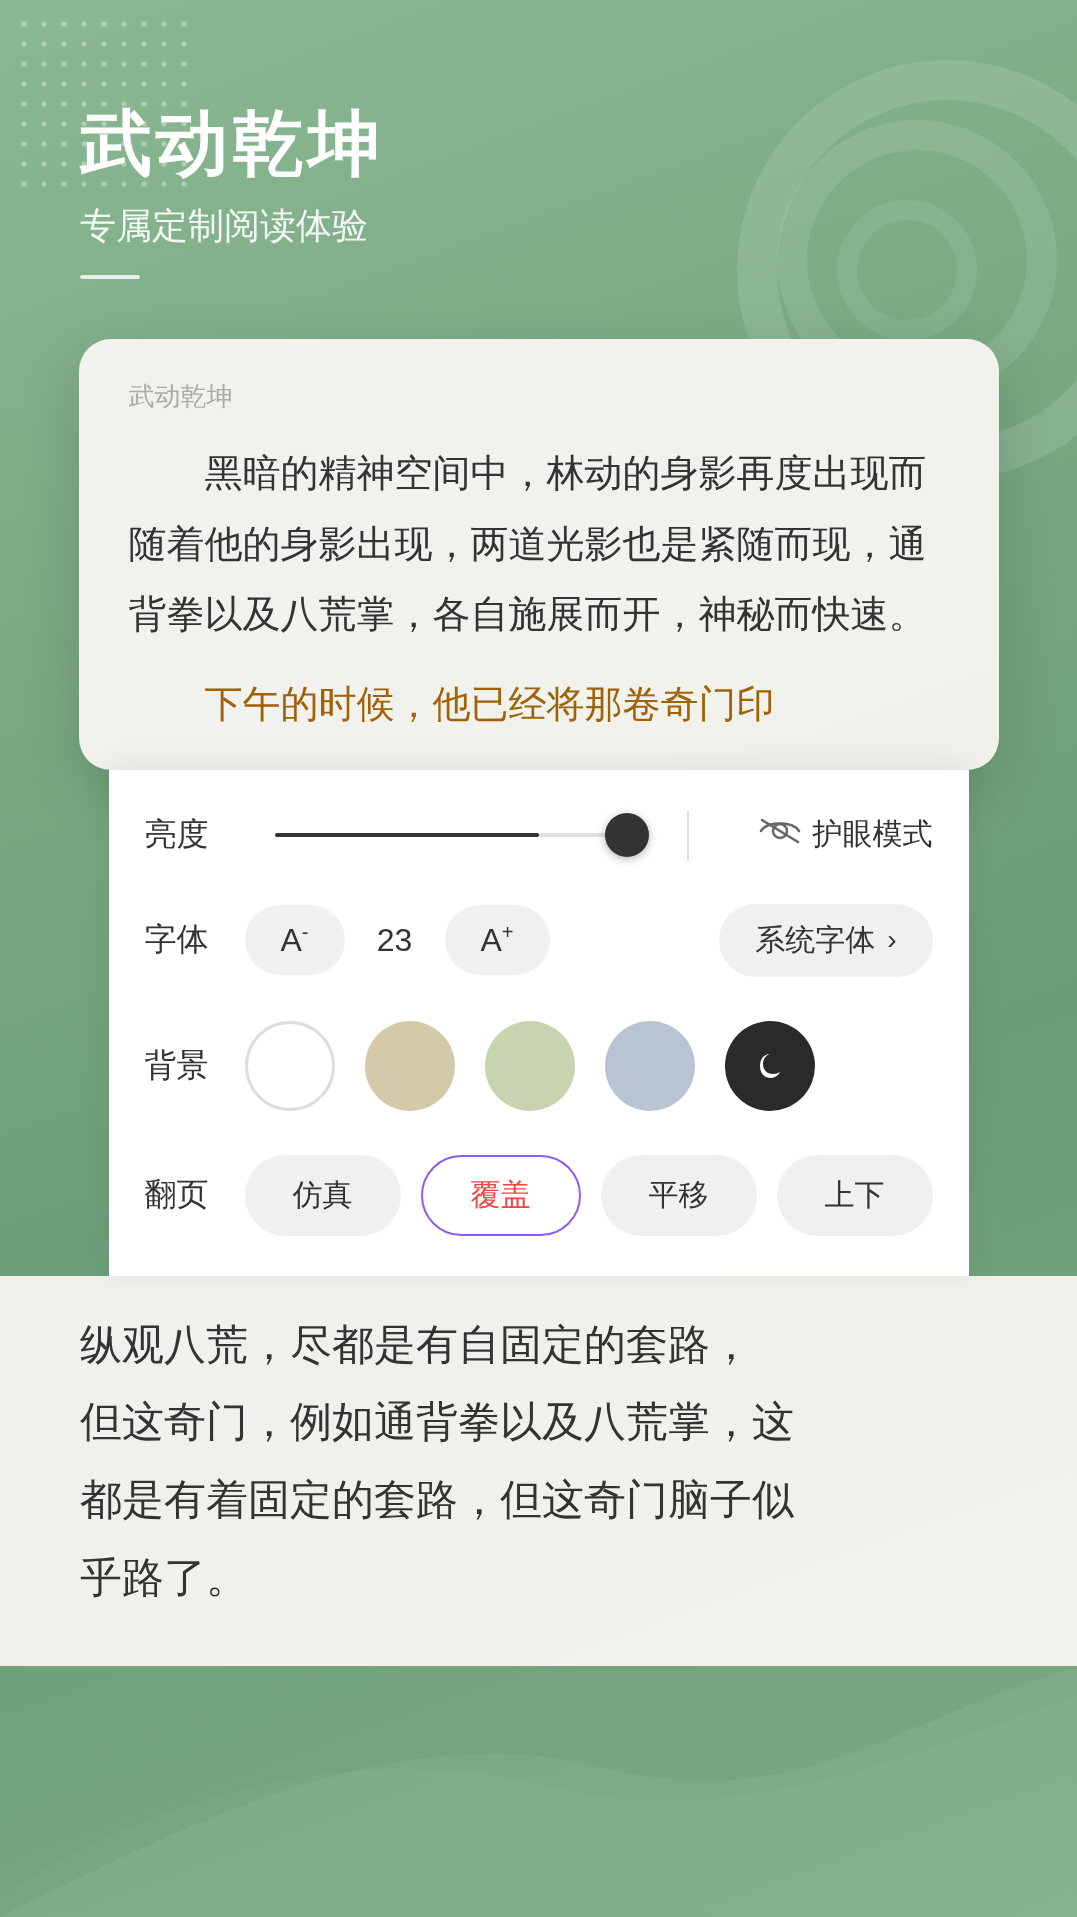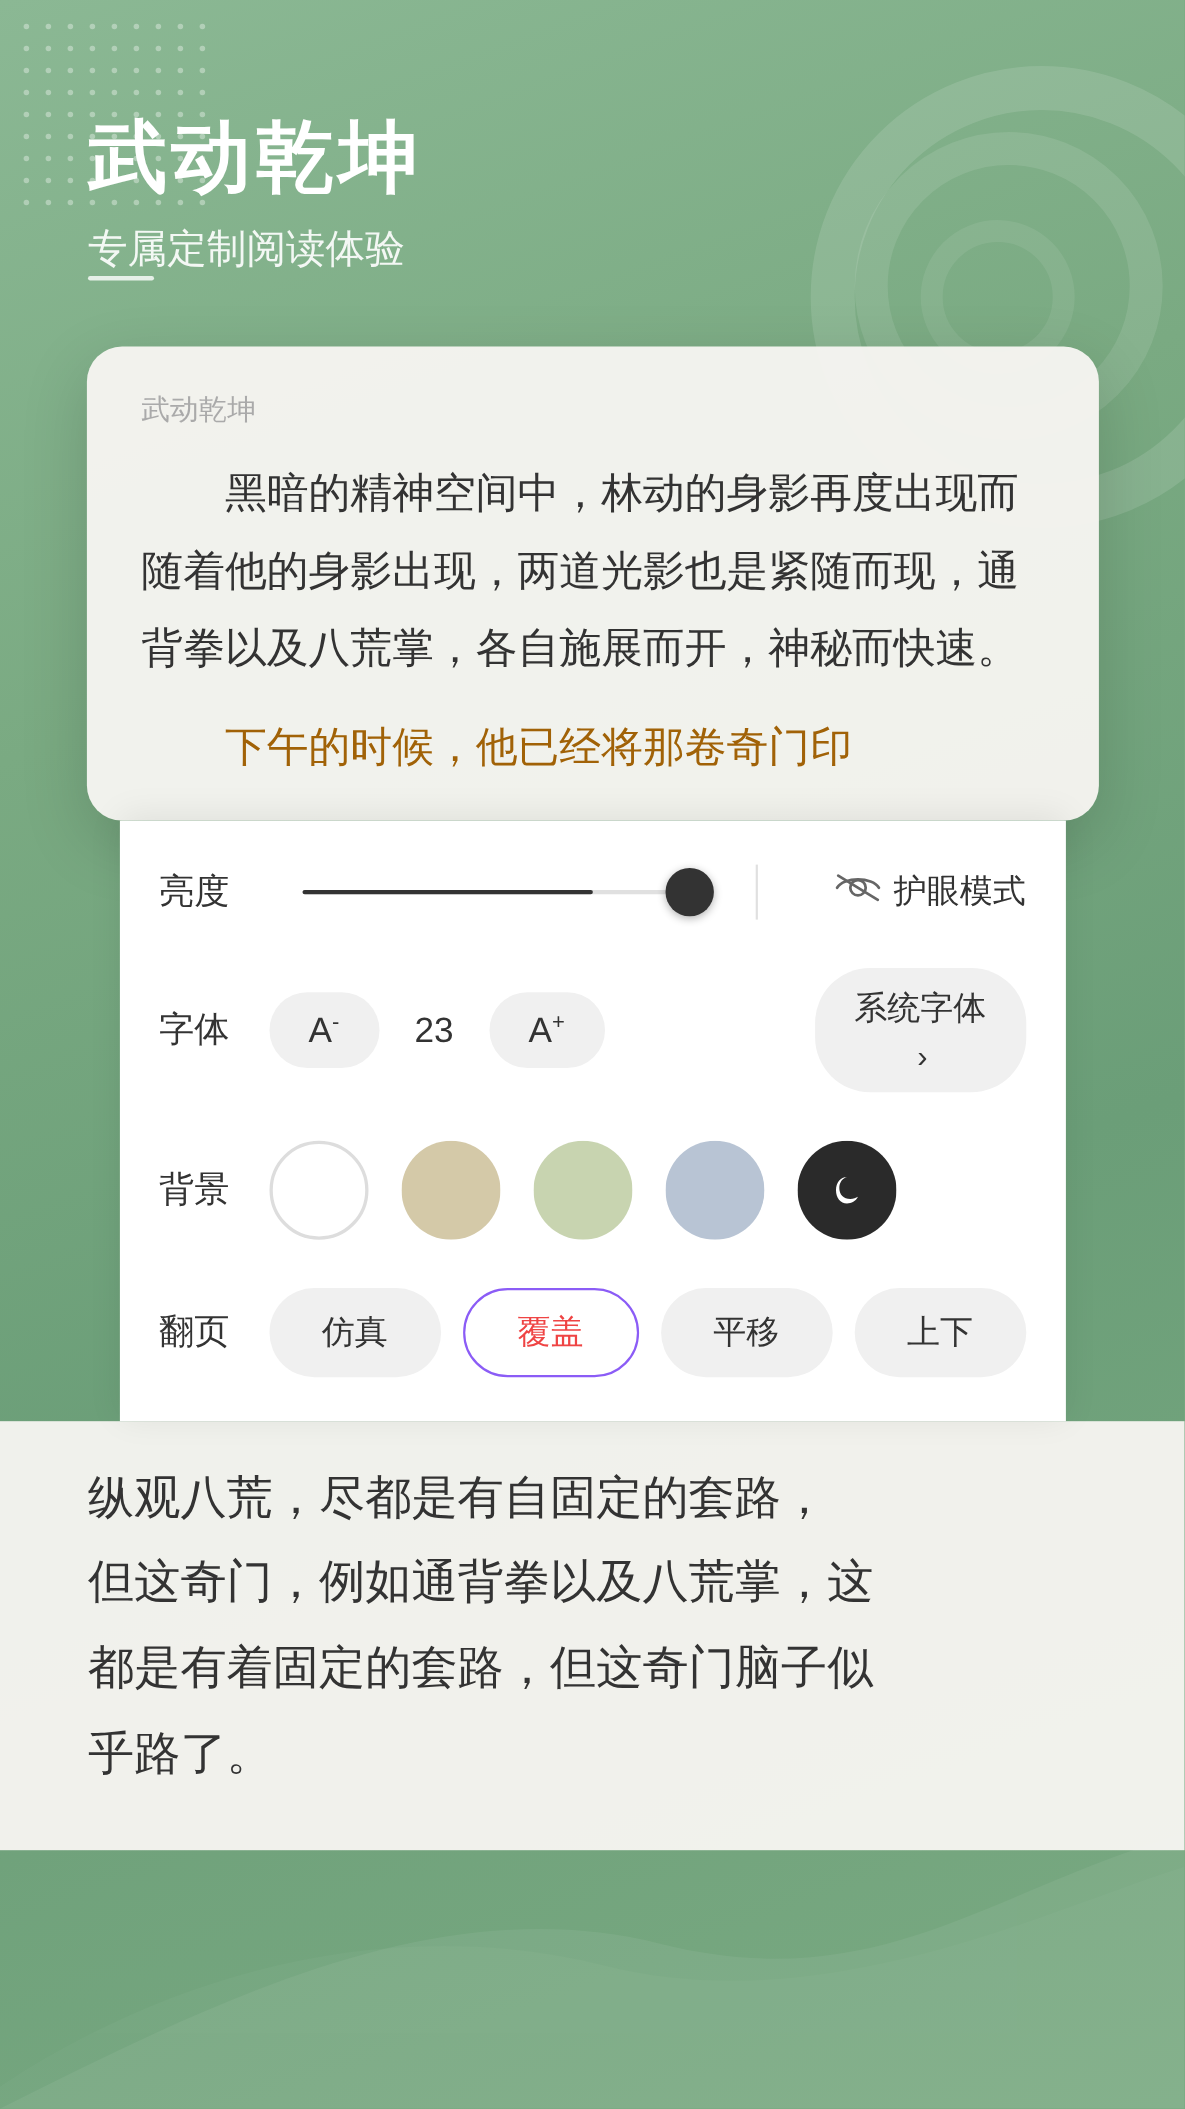--- a/index.html
+++ b/index.html
@@ -76,20 +76,21 @@
       color: #ffffff;
       letter-spacing: 4px;
       line-height: 1.2;
       margin-bottom: 16px;
     }
 
     .hero-subtitle {
       font-size: 36px;
       color: rgba(255,255,255,0.9);
       font-weight: 400;
+      margin-bottom: 24px;
     }
 
     .hero-divider {
       width: 60px;
       height: 4px;
       background: rgba(255,255,255,0.8);
       border-radius: 2px;
     }
 
     
@@ -245,21 +246,20 @@
       border: none;
       border-radius: 50px;
       padding: 16px 36px;
       font-size: 30px;
       color: #333;
       cursor: pointer;
       display: flex;
       align-items: center;
       gap: 8px;
       margin-left: auto;
-      flex-direction: column;
     }
 
     
     .bg-options {
       display: flex;
       align-items: center;
       gap: 30px;
       flex: 1;
     }
 

